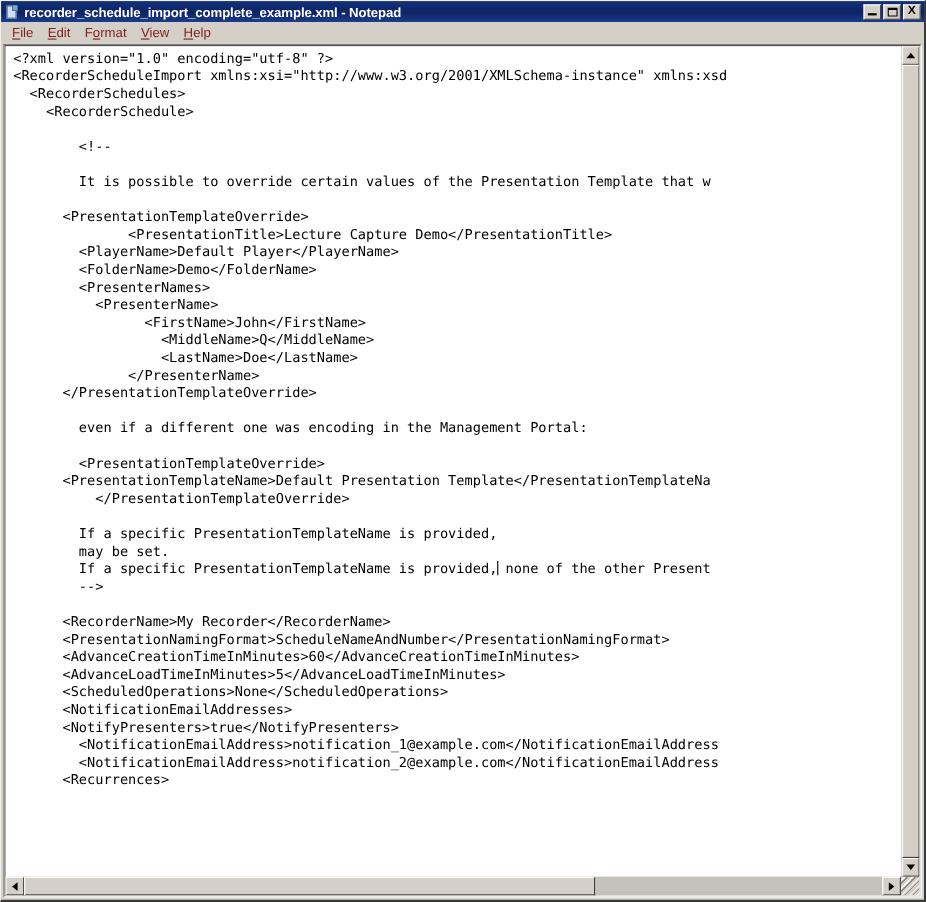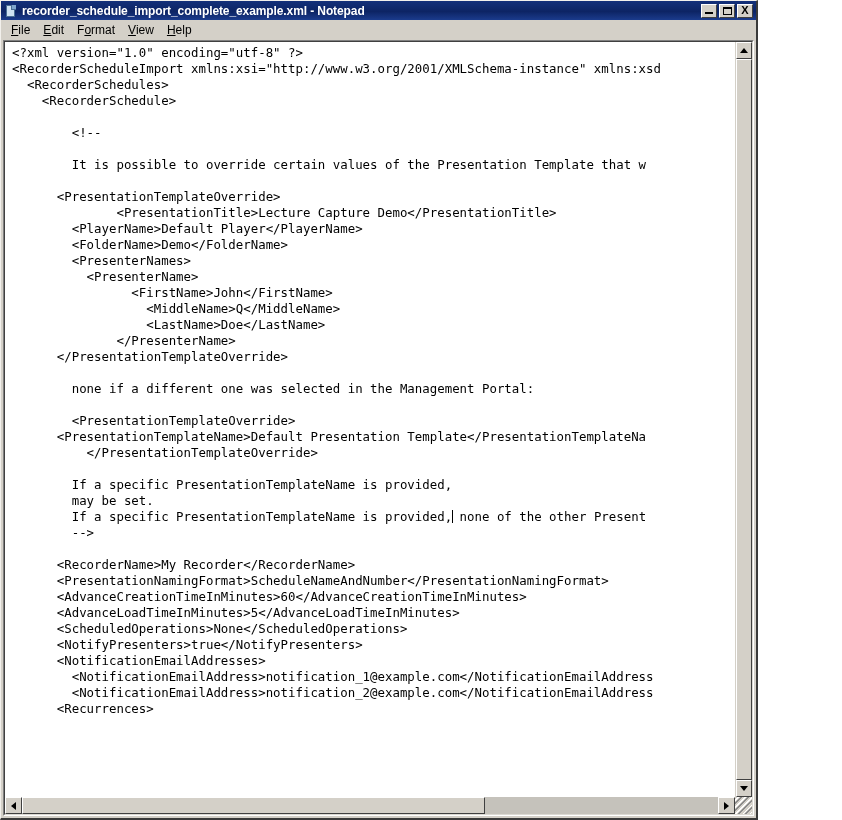--- a/index.html
+++ b/index.html
@@ -11,21 +11,21 @@
     width: 842px;
     height: 820px;
     overflow: hidden;
     font-family: "Liberation Sans", sans-serif;
   }
 
   
   .window {
     position: absolute;
     left: 0; top: 0;
-    width: 758px;
+    width: 842px;
     height: 820px;
     box-sizing: border-box;
     background: #d4d0c8;
     border-top: 1px solid #f2f0ec;
     border-left: 1px solid #f2f0ec;
     border-right: 2px solid #3a3a3a;
     border-bottom: 2px solid #3a3a3a;
     display: flex;
     flex-direction: column;
   }
@@ -124,21 +124,21 @@
     flex: 0 0 20px;
     height: 20px;
     background: #d4d0c8;
     display: flex;
     align-items: center;
     padding-left: 4px;
     box-sizing: border-box;
   }
   .menu-item {
     font-size: 12px;
-    color: #000000;
+    color: #7f1d1d;
     padding: 2px 7px 2px 6px;
     font-family: "Liberation Sans", sans-serif;
     white-space: nowrap;
     cursor: default;
   }
   .menu-item .acc {
     text-decoration: underline;
   }
 
   
@@ -338,38 +338,38 @@
             <div class="code-line">        &lt;PlayerName&gt;Default Player&lt;/PlayerName&gt;</div>
             <div class="code-line">        &lt;FolderName&gt;Demo&lt;/FolderName&gt;</div>
             <div class="code-line">        &lt;PresenterNames&gt;</div>
             <div class="code-line">          &lt;PresenterName&gt;</div>
             <div class="code-line">                &lt;FirstName&gt;John&lt;/FirstName&gt;</div>
             <div class="code-line">                  &lt;MiddleName&gt;Q&lt;/MiddleName&gt;</div>
             <div class="code-line">                  &lt;LastName&gt;Doe&lt;/LastName&gt;</div>
             <div class="code-line">              &lt;/PresenterName&gt;</div>
             <div class="code-line">      &lt;/PresentationTemplateOverride&gt;</div>
             <div class="code-line"></div>
-            <div class="code-line">        none if a different one was selected in the Management Portal:</div>
+            <div class="code-line">        even if a different one was encoding in the Management Portal:</div>
             <div class="code-line"></div>
             <div class="code-line">        &lt;PresentationTemplateOverride&gt;</div>
             <div class="code-line">      &lt;PresentationTemplateName&gt;Default Presentation Template&lt;/PresentationTemplateNa</div>
             <div class="code-line">          &lt;/PresentationTemplateOverride&gt;</div>
             <div class="code-line"></div>
             <div class="code-line">        If a specific PresentationTemplateName is provided,</div>
             <div class="code-line">        may be set.</div>
             <div class="code-line"><span>        If a specific PresentationTemplateName is provided,</span><span class="caret"></span><span> none of the other Present</span></div>
             <div class="code-line">        --&gt;</div>
             <div class="code-line"></div>
             <div class="code-line">      &lt;RecorderName&gt;My Recorder&lt;/RecorderName&gt;</div>
             <div class="code-line">      &lt;PresentationNamingFormat&gt;ScheduleNameAndNumber&lt;/PresentationNamingFormat&gt;</div>
             <div class="code-line">      &lt;AdvanceCreationTimeInMinutes&gt;60&lt;/AdvanceCreationTimeInMinutes&gt;</div>
             <div class="code-line">      &lt;AdvanceLoadTimeInMinutes&gt;5&lt;/AdvanceLoadTimeInMinutes&gt;</div>
             <div class="code-line">      &lt;ScheduledOperations&gt;None&lt;/ScheduledOperations&gt;</div>
+            <div class="code-line">      &lt;NotificationEmailAddresses&gt;</div>
             <div class="code-line">      &lt;NotifyPresenters&gt;true&lt;/NotifyPresenters&gt;</div>
-            <div class="code-line">      &lt;NotificationEmailAddresses&gt;</div>
             <div class="code-line">        &lt;NotificationEmailAddress&gt;notification_1@example.com&lt;/NotificationEmailAddress</div>
             <div class="code-line">        &lt;NotificationEmailAddress&gt;notification_2@example.com&lt;/NotificationEmailAddress</div>
             <div class="code-line">      &lt;Recurrences&gt;</div>
           </div>
 
         <div class="vscroll">
           <div class="sb-btn">
             <span class="arrow arrow-up"></span>
           </div>
           <div class="sb-track-v">

